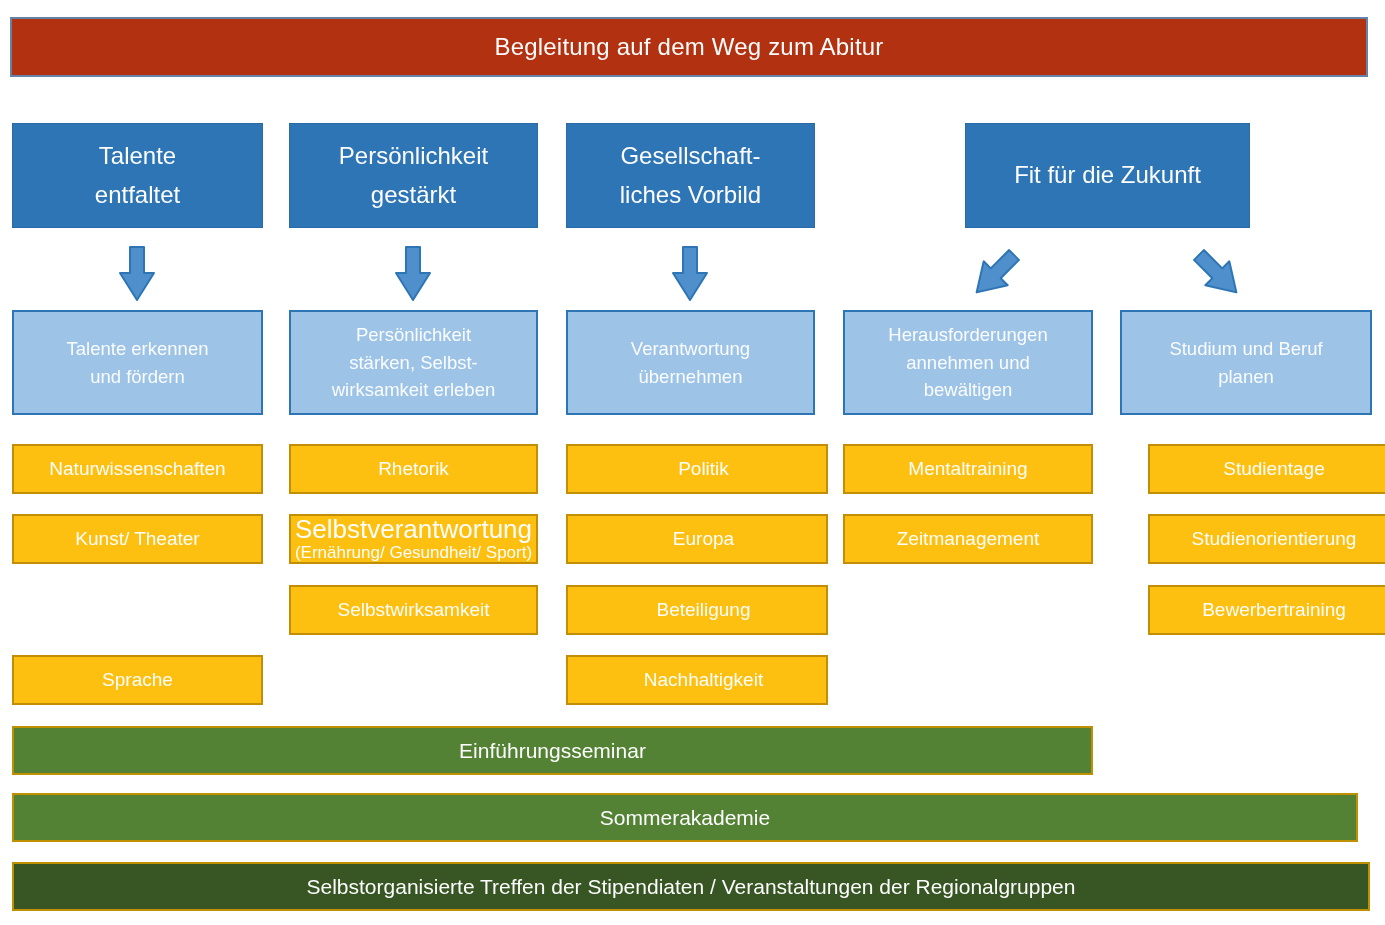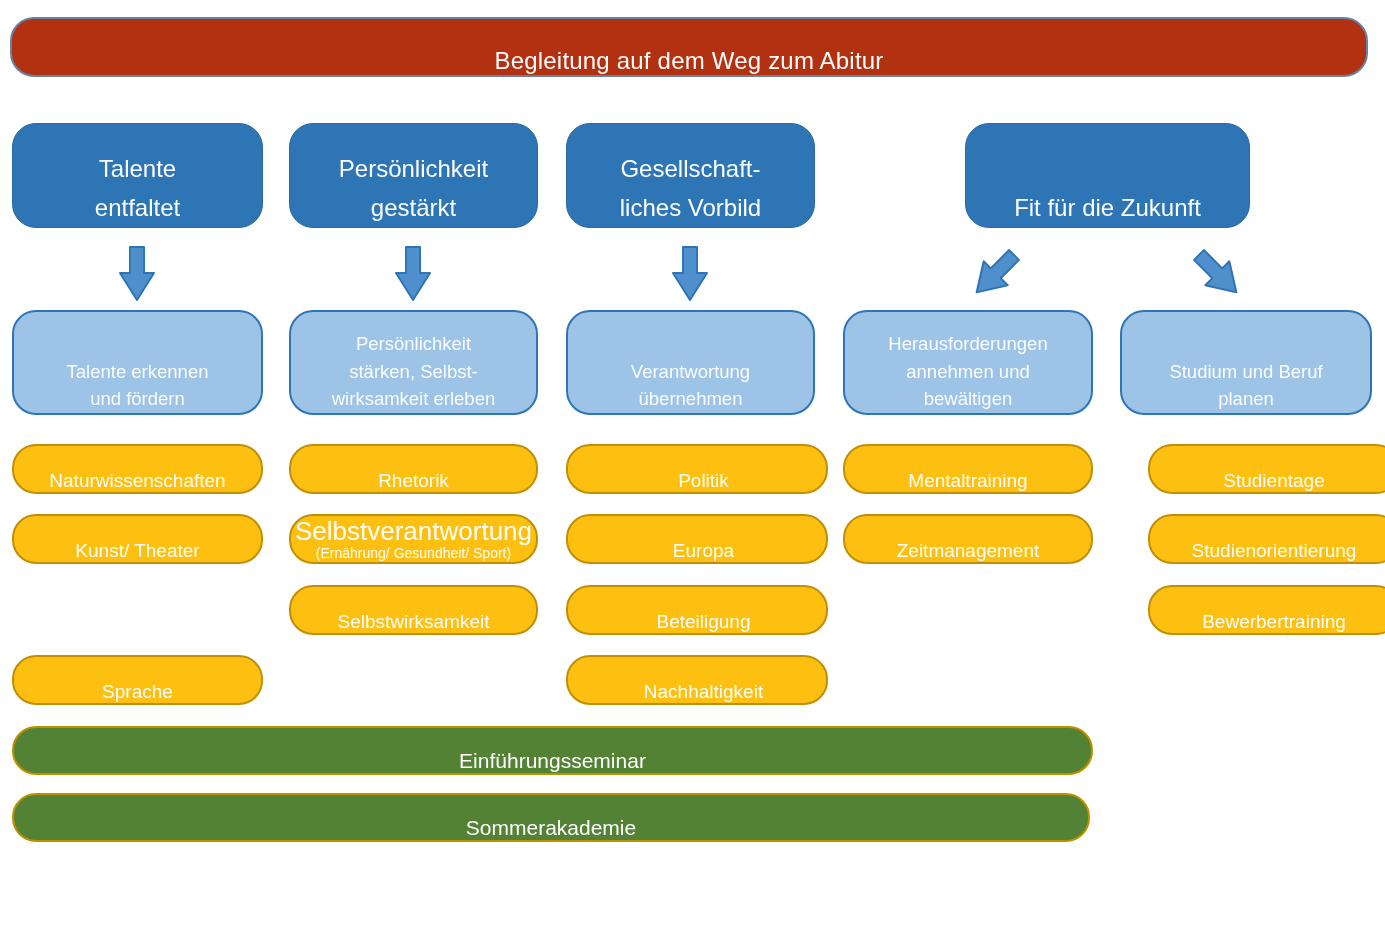--- a/index.html
+++ b/index.html
@@ -10,25 +10,24 @@
     height: 925px;
     background: #ffffff;
     font-family: "Liberation Sans", sans-serif;
     overflow: hidden;
   }
   .box {
     position: absolute;
     display: flex;
     flex-direction: column;
     align-items: center;
-    justify-content: flex-end;
+    justify-content: center;
     text-align: center;
     color: #fdfdfd;
     white-space: pre-line;
-    border-radius: 24px;
   }
   
   .banner {
     left: 10px; top: 17px; width: 1358px; height: 60px;
     background: #b23110;
     border: 2px solid #6583a8;
     font-size: 24px;
     letter-spacing: 0.2px;
   }
   
@@ -67,36 +66,36 @@
   .c1 { left: 12px;   width: 251px; }
   .c2 { left: 289px;  width: 249px; }
   .c3 { left: 566px;  width: 262px; padding-left: 13px; }
   .c4 { left: 843px;  width: 250px; }
   .c5 { left: 1120px; width: 252px; margin-left: 28px; }
   .r1 { top: 444px; }
   .r2 { top: 514px; }
   .r3 { top: 585px; }
   .r4 { top: 655px; }
   .topic .main { font-size: 26px; line-height: 1.1; }
-  .topic .sub  { font-size: 14px; line-height: 1.2; }
+  .topic .sub  { font-size: 17px; line-height: 1.2; }
   
   .arrow { position: absolute; width: 36px; height: 56px; }
   .a1 { left: 119px;  top: 246px; }
   .a2 { left: 395px;  top: 246px; }
   .a3 { left: 672px;  top: 246px; }
   .a4 { left: 977px;  top: 246px; transform: rotate(45deg); }
   .a5 { left: 1200px; top: 246px; transform: rotate(-45deg); }
   
   .bar {
     left: 12px; height: 49px;
     border: 2px solid #bf9000;
     font-size: 21px;
   }
   .bar1 { top: 726px; width: 1081px; background: #548235; }
-  .bar2 { top: 793px; width: 1078px; background: #548235; }
+  .bar2 { top: 793px; width: 1346px; background: #548235; }
   .bar3 { top: 862px; width: 1358px; background: #375623; }
 </style>
 </head>
 <body>
 
 <div class="canvas">
 
   <div class="box banner">
     <span>Begleitung auf dem Weg zum Abitur</span>
   </div>
@@ -206,14 +205,17 @@
   <div class="box topic c5 r3">
     <span>Bewerbertraining</span>
   </div>
 
   <div class="box bar bar1">
     <span>Einführungsseminar</span>
   </div>
   <div class="box bar bar2">
     <span>Sommerakademie</span>
   </div>
+  <div class="box bar bar3">
+    <span>Selbstorganisierte Treffen der Stipendiaten / Veranstaltungen der Regionalgruppen</span>
+  </div>
 
 </div>
 
 </body></html>

